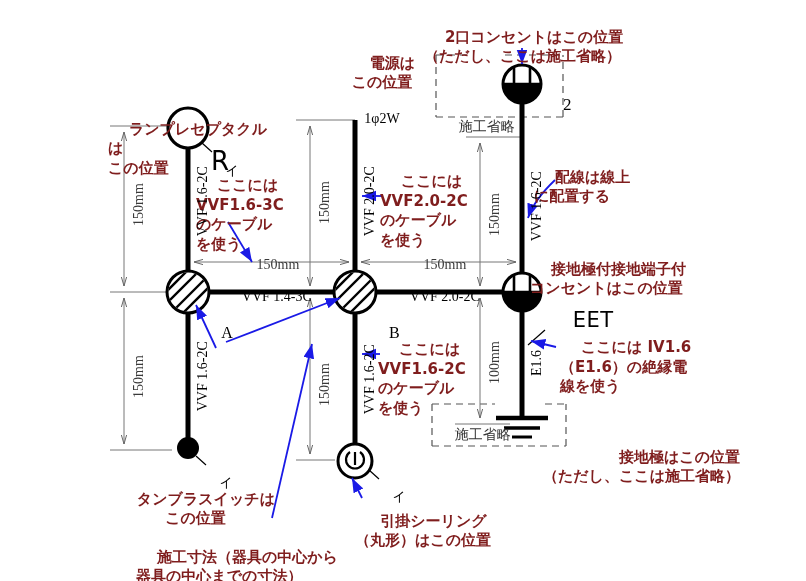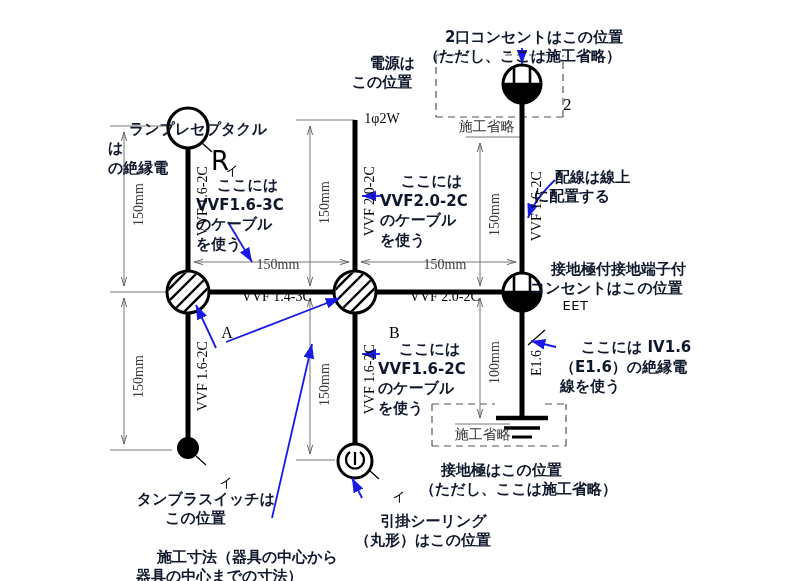--- a/index.html
+++ b/index.html
@@ -6,21 +6,21 @@
   body{
     width:806px;height:581px;
     background:#ffffff;
     font-family:"Liberation Sans","DejaVu Sans",sans-serif;
     overflow:hidden;
     position:relative;
   }
   #stage{position:absolute;left:0;top:0;width:806px;height:581px;}
   svg{position:absolute;left:0;top:0;}
   .lbl{position:absolute;white-space:pre;line-height:1.18;}
-  .red{color:#0f172a;font-family:"DejaVu Sans",sans-serif;font-size:15px;font-weight:700;}
+  .red{color:#7f1d1d;font-family:"DejaVu Sans",sans-serif;font-size:15px;font-weight:700;}
   .blk{color:#000000;font-family:"Liberation Serif","DejaVu Serif",serif;font-size:14px;}
   .blksans{color:#000000;font-family:"DejaVu Sans",sans-serif;font-size:14px;}
   .dim{color:#3a3a3a;font-family:"Liberation Serif","DejaVu Serif",serif;font-size:14px;}
   .vert{transform:rotate(-90deg);transform-origin:left top;}
 </style>
 </head>
 <body>
 
 <div id="stage">
 
@@ -195,21 +195,21 @@
       <path d="M380,354 L362,354"></path>
 
       <path d="M272,518 L312,344"></path>
 
       <path d="M362,498 L352,478"></path>
     </g>
   </svg>
 
   <div class="lbl red" style="left:108px;top:100px;width:170px;line-height:1.3;">
     <span style="white-space:pre-line;">ランプレセプタクルは
-の絶縁電</span>
+この位置</span>
   </div>
 
   <div class="lbl red" style="left:196px;top:156px;width:120px;line-height:1.32;">
     <span style="white-space:pre-line;">ここには
 VVF1.6-3C
 のケーブル
 を使う</span>
   </div>
 
   <div class="lbl red" style="left:322px;top:34px;width:120px;text-align:center;line-height:1.3;">
@@ -246,21 +246,21 @@
   </div>
 
 
   <div class="lbl red" style="left:378px;top:320px;width:120px;line-height:1.32;">
     <span style="white-space:pre-line;">ここには
 VVF1.6-2C
 のケーブル
 を使う</span>
   </div>
 
-  <div class="lbl red" style="left:420px;top:441px;width:320px;text-align:left;line-height:1.3;">
+  <div class="lbl red" style="left:420px;top:428px;width:320px;text-align:right;line-height:1.3;">
     <span style="white-space:pre-line;">接地極はこの位置
 （ただし、ここは施工省略）</span>
   </div>
 
   <div class="lbl red" style="left:108px;top:470px;width:175px;text-align:center;line-height:1.3;">
     <span style="white-space:pre-line;">タンブラスイッチは
 この位置</span>
   </div>
 
   <div class="lbl red" style="left:338px;top:492px;width:170px;text-align:center;line-height:1.3;">
@@ -288,21 +288,21 @@
     <span>イ</span>
   </div>
   <div class="lbl blksans" style="left:376px;top:474px;font-size:13px;">
     <span>イ</span>
   </div>
 
   <div class="lbl blk" style="left:546px;top:75px;font-size:17px;">
     <span>2</span>
   </div>
 
-  <div class="lbl blksans" style="left:544px;top:283px;font-size:13px;letter-spacing:0.5px;">
+  <div class="lbl blksans" style="left:544px;top:283px;font-size:21px;letter-spacing:0.5px;">
     <span>EET</span>
   </div>
 
   <div class="lbl blk" style="left:206px;top:305px;font-size:16px;">
     <span>A</span>
   </div>
   <div class="lbl blk" style="left:373px;top:305px;font-size:16px;">
     <span>B</span>
   </div>
 

